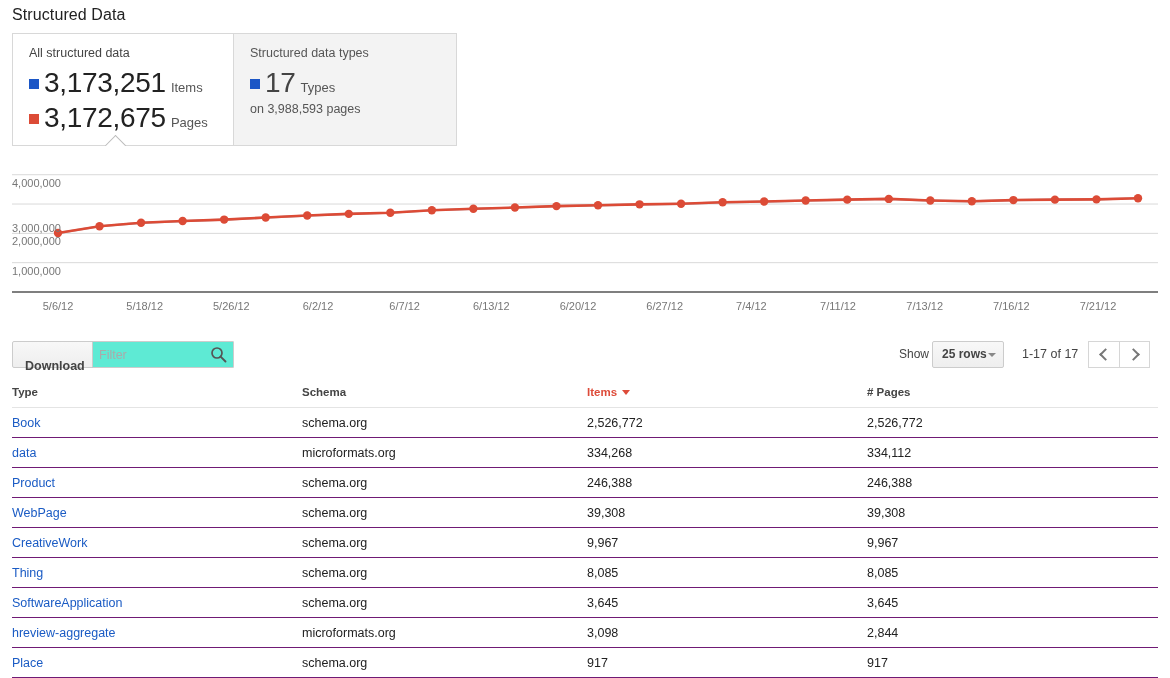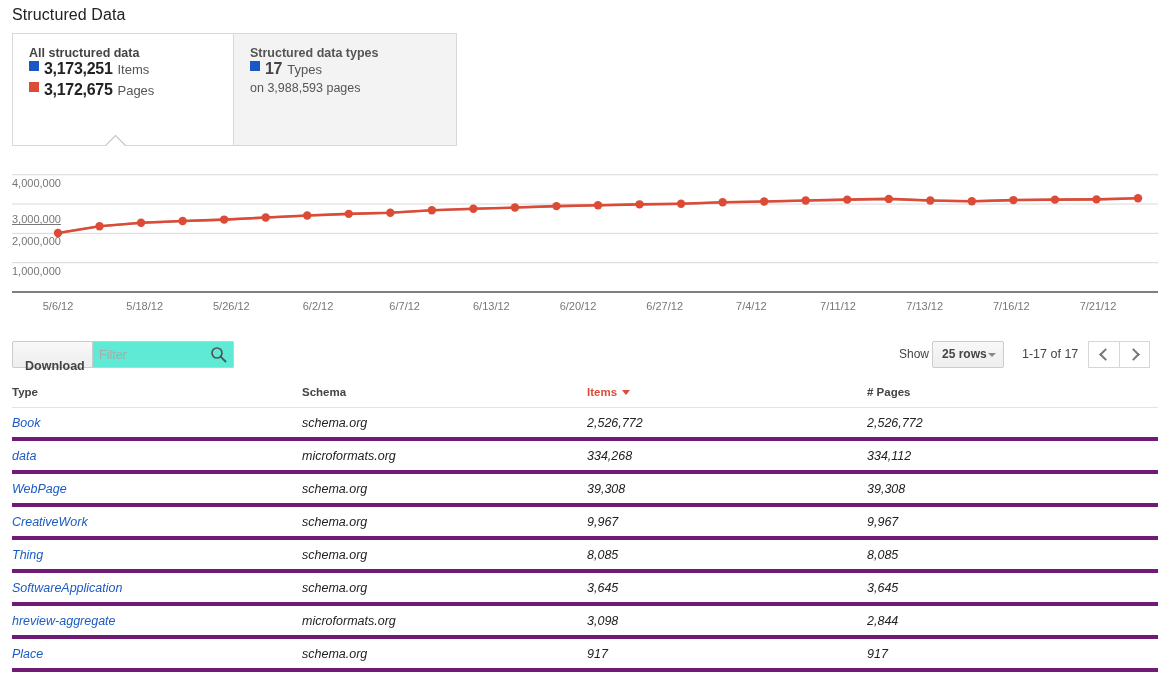--- a/index.html
+++ b/index.html
@@ -33,44 +33,44 @@
   }
   .card {
     position: relative;
     padding: 12px 16px 0 16px;
     height: 100%;
   }
   .card.selected { background: #ffffff; width: 220px; }
   .card.dim      { background: #f3f3f3; width: 223px; border-left: 1px solid #d8d8d8; color: #555; }
   .card-title {
     font-size: 12.5px;
-    font-weight: bold;
-    color: #444444;
-    margin-bottom: 0;
+    font-weight: normal;
+    color: #444444;
+    margin-bottom: 7px;
     white-space: nowrap;
   }
   .card.dim .card-title { color: #555555; }
   .metric {
     display: flex;
     align-items: baseline;
     margin-bottom: 3px;
     white-space: nowrap;
   }
   .swatch {
     display: inline-block;
     width: 10px; height: 10px;
     margin-right: 5px;
     position: relative; top: -3px;
     flex: 0 0 auto;
   }
   .sw-blue { background: #1b56c6; }
   .sw-red  { background: #dc4b36; }
   .metric-num {
-    font-size: 16px;
-    font-weight: bold;
+    font-size: 28px;
+    font-weight: normal;
     color: #222222;
     letter-spacing: -0.3px;
   }
   .card.dim .metric-num { color: #444444; }
   .metric-unit {
     font-size: 13px;
     color: #555555;
     margin-left: 5px;
     font-weight: normal;
   }
@@ -247,23 +247,22 @@
     width: 0; height: 0;
     border-left: 4px solid transparent;
     border-right: 4px solid transparent;
     border-top: 5px solid #dd4b39;
     position: relative; top: -1px;
   }
   #data-table td {
     font-size: 12.5px;
     color: #222222;
     padding: 8px 0 7px 0;
-    border-bottom: 4px solid #701a75;
-    white-space: nowrap;
-    font-style: italic;
+    border-bottom: 1px solid #701a75;
+    white-space: nowrap;
   }
   .col-type   { width: 290px; }
   .col-schema { width: 285px; }
   .col-items  { width: 280px; }
   .col-pages  { width: 291px; }
   .type-link {
     color: #1a5bc4;
     text-decoration: none;
     cursor: pointer;
   }
@@ -330,21 +329,21 @@
       <circle cx="847.2307692307692" cy="44.647727272727266" r="4.2" fill="#dc4b36"></circle>
       <circle cx="888.7692307692308" cy="43.914772727272734" r="4.2" fill="#dc4b36"></circle>
       <circle cx="930.3076923076924" cy="45.52727272727273" r="4.2" fill="#dc4b36"></circle>
       <circle cx="971.8461538461538" cy="46.26022727272728" r="4.2" fill="#dc4b36"></circle>
       <circle cx="1013.3846153846154" cy="45.08749999999999" r="4.2" fill="#dc4b36"></circle>
       <circle cx="1054.9230769230771" cy="44.647727272727266" r="4.2" fill="#dc4b36"></circle>
       <circle cx="1096.4615384615386" cy="44.35454545454546" r="4.2" fill="#dc4b36"></circle>
       <circle cx="1138" cy="43.18181818181817" r="4.2" fill="#dc4b36"></circle>
     </svg>
     <div class="ylabel" style="top: 21.7273px;">4,000,000</div>
-    <div class="ylabel" style="top: 58px; text-decoration: underline;">3,000,000</div>
+    <div class="ylabel" style="top: 67px;">3,000,000</div>
     <div class="ylabel" style="top: 80.3636px;">2,000,000</div>
     <div class="ylabel" style="top: 109.682px;">1,000,000</div>
     <div class="xlabel" style="left: 58px;">5/6/12</div>
     <div class="xlabel" style="left: 144.667px;">5/18/12</div>
     <div class="xlabel" style="left: 231.333px;">5/26/12</div>
     <div class="xlabel" style="left: 318px;">6/2/12</div>
     <div class="xlabel" style="left: 404.667px;">6/7/12</div>
     <div class="xlabel" style="left: 491.333px;">6/13/12</div>
     <div class="xlabel" style="left: 578px;">6/20/12</div>
     <div class="xlabel" style="left: 664.667px; text-align: center;">6/27/12</div>
@@ -399,20 +398,26 @@
         <td>2,526,772</td>
         <td>2,526,772</td>
       </tr>
       <tr>
         <td><a class="type-link">data</a></td>
         <td>microformats.org</td>
         <td>334,268</td>
         <td>334,112</td>
       </tr>
       <tr>
+        <td><a class="type-link">Product</a></td>
+        <td>schema.org</td>
+        <td>246,388</td>
+        <td>246,388</td>
+      </tr>
+      <tr>
         <td><a class="type-link">WebPage</a></td>
         <td>schema.org</td>
         <td>39,308</td>
         <td>39,308</td>
       </tr>
       <tr>
         <td><a class="type-link">CreativeWork</a></td>
         <td>schema.org</td>
         <td>9,967</td>
         <td>9,967</td>

